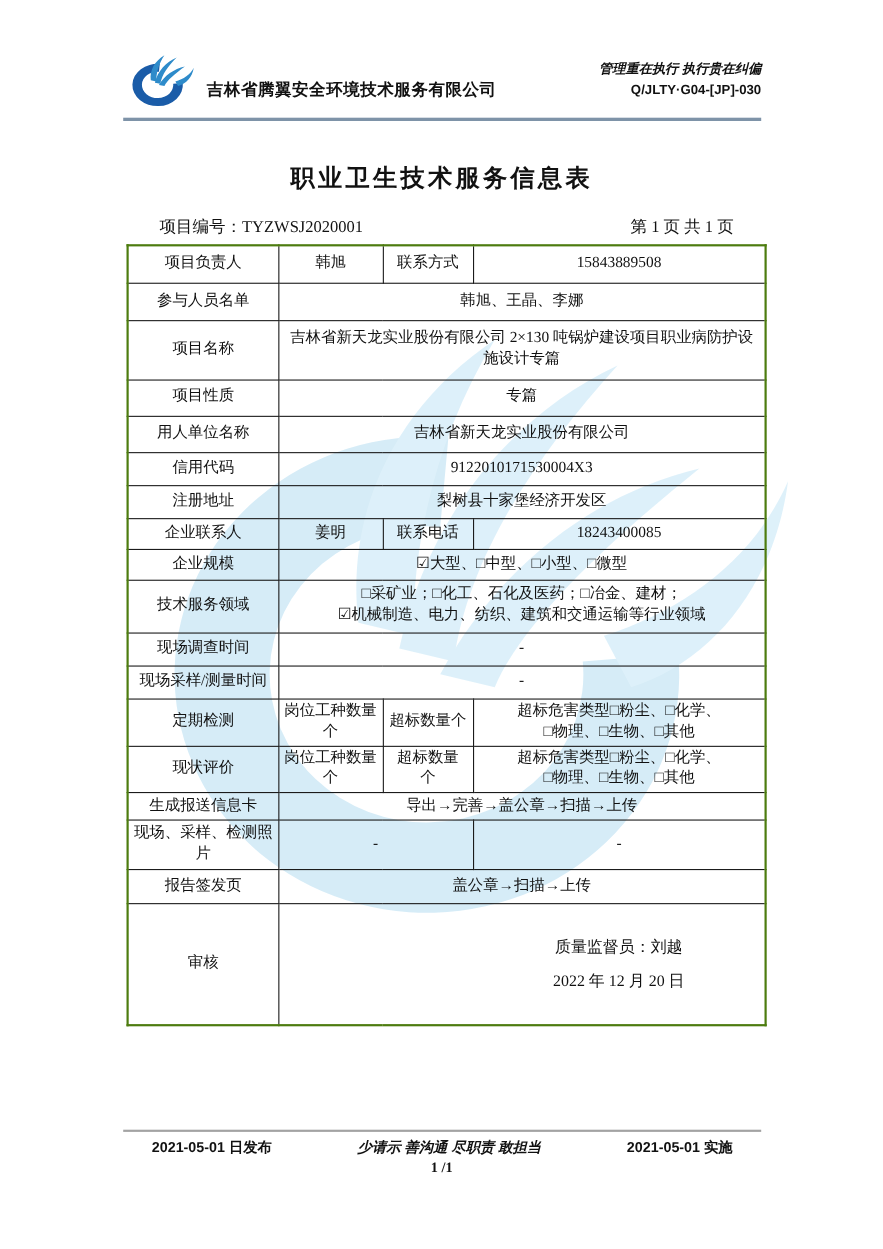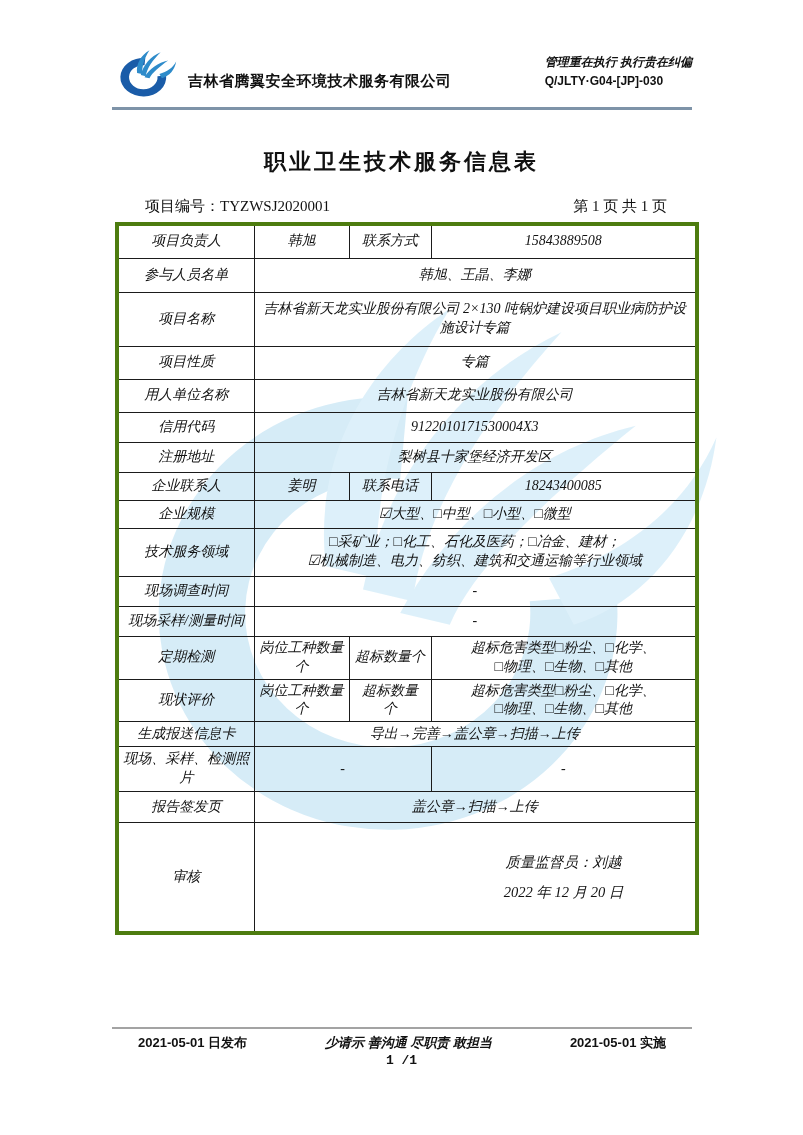--- a/index.html
+++ b/index.html
@@ -11,21 +11,21 @@
 
   
   .hdr{position:absolute;left:112px;top:44px;width:580px;height:62px;}
   .logo-small{position:absolute;left:4px;top:2px;width:62px;height:52px;}
   .company{
     position:absolute;left:76px;top:28px;
     font-family:"Liberation Sans","DejaVu Sans",sans-serif;
     font-weight:bold;font-size:15px;letter-spacing:.5px;white-space:nowrap;
   }
   .hdr-right{
-    position:absolute;right:0;top:9px;
+    position:absolute;right:0;top:9px;text-align:right;
     font-family:"Liberation Sans","DejaVu Sans",sans-serif;
     font-weight:bold;font-size:12px;line-height:1.55;white-space:nowrap;
   }
   .slogan{font-style:italic;}
   .hdr-rule{position:absolute;left:112px;top:107px;width:580px;height:3px;background:#7e93a8;}
 
   
   .title{
     position:absolute;left:0;top:147px;width:803px;text-align:center;
     font-size:22px;font-weight:bold;letter-spacing:3px;
@@ -36,41 +36,40 @@
   }
   .meta .pn{white-space:nowrap;}
 
   
   .wm{position:absolute;left:115px;top:262px;width:620px;height:585px;opacity:.55;z-index:0;}
 
   
   .tbl{
     position:absolute;left:115px;top:222px;width:580px;
     border-collapse:collapse;table-layout:fixed;z-index:2;background:transparent;
-    border:4px solid #4d7c0f;
-    font-style:italic;
+    border:2px solid #4d7c0f;
   }
   .tbl td{
     border:1px solid #1b1b1b;text-align:center;vertical-align:middle;
     font-size:14px;line-height:1.35;padding:2px 4px;overflow:hidden;
   }
   .sign-block{margin-left:225px;width:160px;text-align:center;line-height:2.1;font-size:14.5px;}
 
   
   .ftr-rule{position:absolute;left:112px;top:1027px;width:580px;height:2px;background:#a3a3a3;}
   .ftr{
     position:absolute;left:138px;top:1034px;width:528px;
     display:flex;justify-content:space-between;align-items:center;
     font-family:"Liberation Sans","DejaVu Sans",sans-serif;
     font-weight:bold;font-size:13px;white-space:nowrap;text-align:right;
   }
   .motto{font-style:italic;}
   .pageno{
     position:absolute;left:0;top:1053px;width:803px;text-align:center;
-    font-family:Liberation Mono, monospace;
+    font-family:Liberation Serif, serif;
     font-weight:bold;font-size:13px;
   }
 </style>
 </head>
 <body>
 
 <div class="page">
 
   <svg class="wm" viewBox="0 0 100 100" preserveAspectRatio="none" aria-hidden="true">
     <path d="M80.9,56.8 A37,37 0 1 1 47.2,23.2 L46,37.1 A23,23 0 1 0 66.9,58 Z" fill="#b5ddf1"></path>

